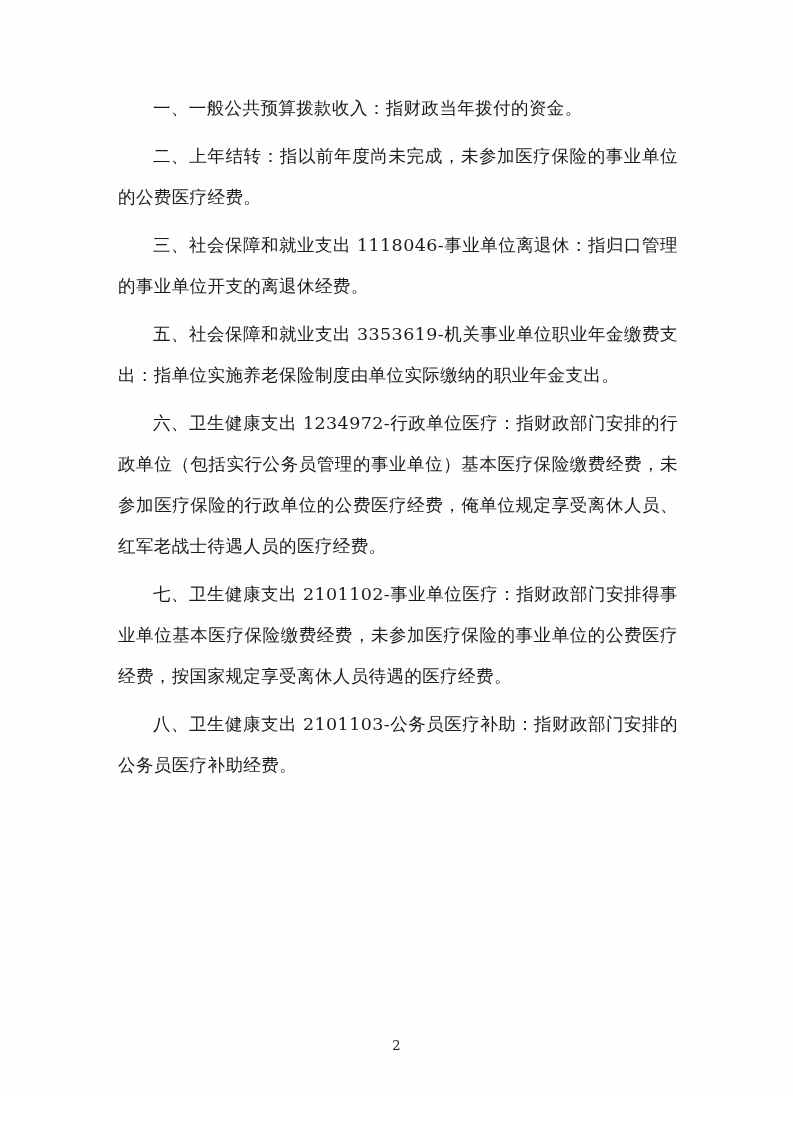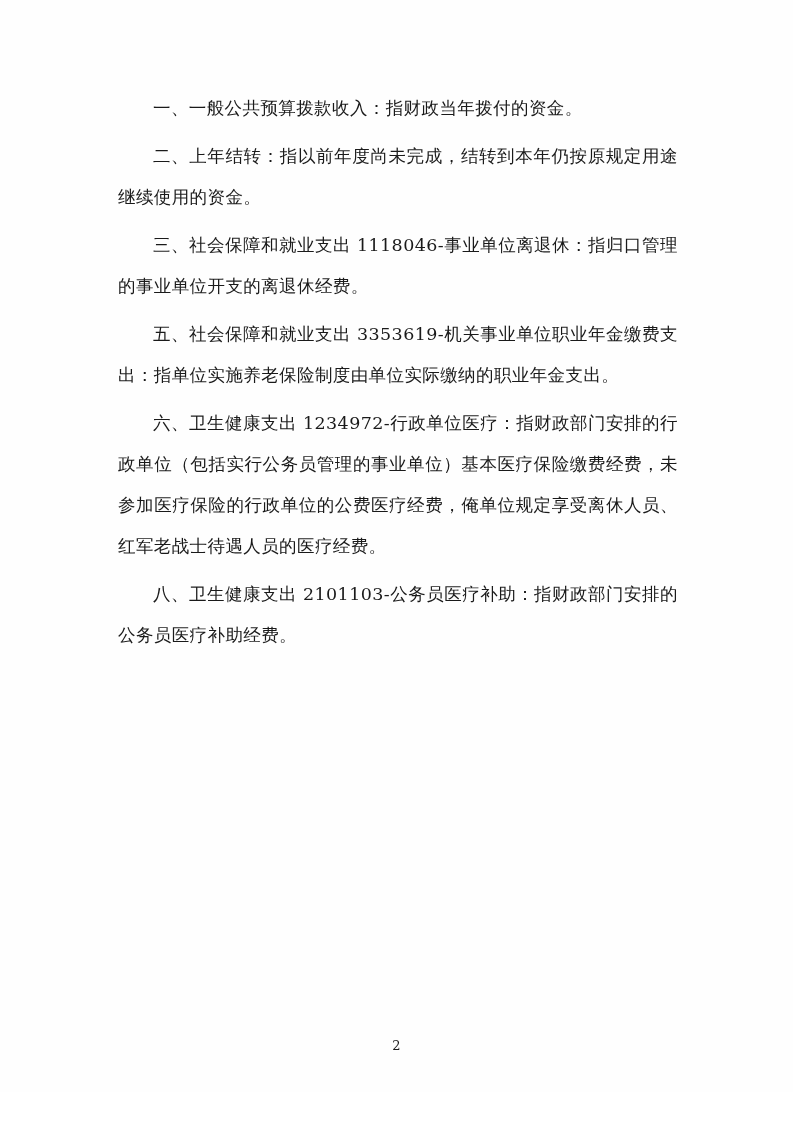--- a/index.html
+++ b/index.html
@@ -48,20 +48,21 @@
     font-family: "DejaVu Serif", "Liberation Serif", serif;
     color: #1a1a1a;
   }
 </style>
 </head>
 <body>
 
 <div class="page">
   <div class="content">
     <p class="para">一、一般公共预算拨款收入：指财政当年拨付的资金。</p>
-    <p class="para">二、上年结转：指以前年度尚未完成，结转到本年仍按原规定用途继续使用的资金。</p>
+    <p class="para">二、上年结转：指以前年度尚未完成，未参加医疗保险的事业单位的公费医疗经费。</p>
     <p class="para">三、社会保障和就业支出 1118046-事业单位离退休：指归口管理的事业单位开支的离退休经费。</p>
     <p class="para">五、社会保障和就业支出 3353619-机关事业单位职业年金缴费支出：指单位实施养老保险制度由单位实际缴纳的职业年金支出。</p>
     <p class="para">六、卫生健康支出 1234972-行政单位医疗：指财政部门安排的行政单位（包括实行公务员管理的事业单位）基本医疗保险缴费经费，未参加医疗保险的行政单位的公费医疗经费，俺单位规定享受离休人员、红军老战士待遇人员的医疗经费。</p>
+    <p class="para">七、卫生健康支出 2101102-事业单位医疗：指财政部门安排得事业单位基本医疗保险缴费经费，未参加医疗保险的事业单位的公费医疗经费，按国家规定享受离休人员待遇的医疗经费。</p>
     <p class="para">八、卫生健康支出 2101103-公务员医疗补助：指财政部门安排的公务员医疗补助经费。</p>
   </div>
   <div class="page-number">2</div>
 </div>
 
 </body></html>

